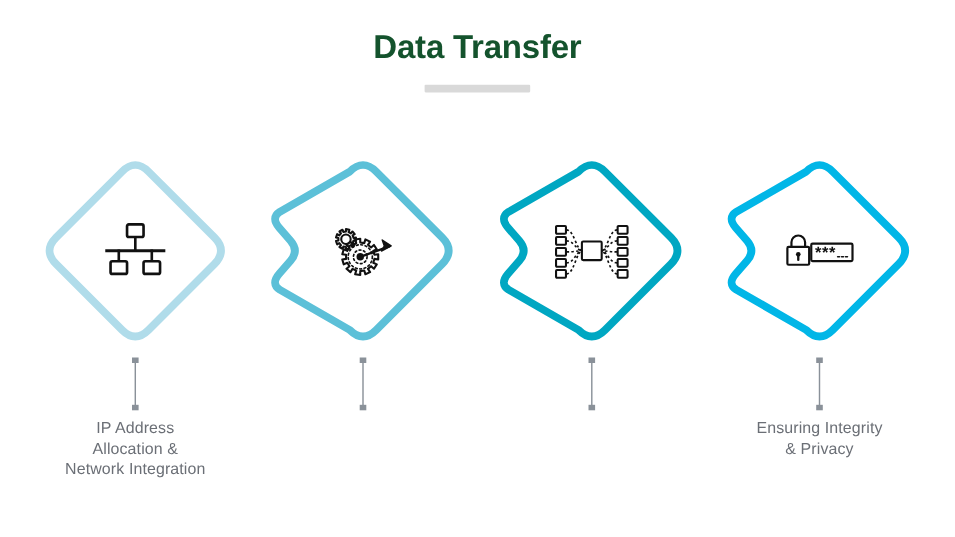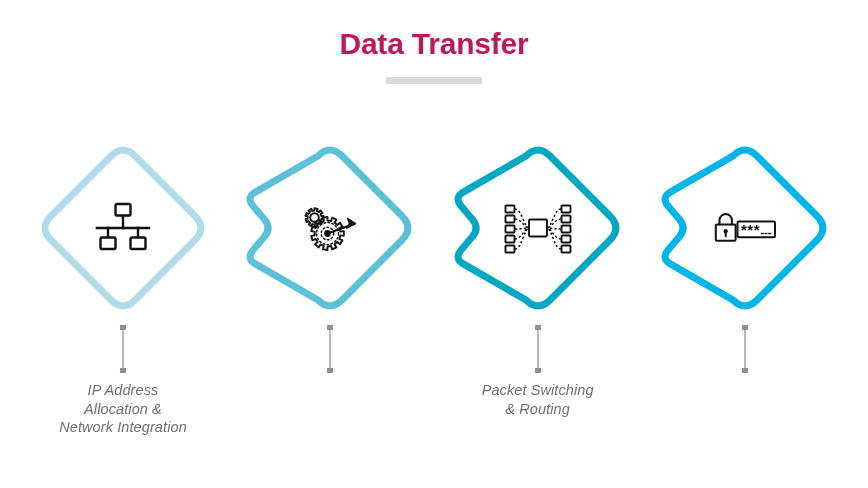--- a/index.html
+++ b/index.html
@@ -20,21 +20,21 @@
     position: absolute;
     top: 0;
     left: 0;
     width: 868px;
     text-align: center;
     padding-top: 26px;
   }
   .page-title {
     font-size: 30px;
     font-weight: bold;
-    color: #be185d;
+    color: #14532d;
     letter-spacing: -0.2px;
     line-height: 1.2;
     margin: 0;
   }
   .title-rule {
     width: 96px;
     height: 7px;
     background: #d9d9d9;
     margin: 15px auto 0 auto;
     border-radius: 1px;
@@ -91,21 +91,20 @@
   
   .caption {
     margin-top: 6px;
     text-align: center;
     font-size: 14.5px;
     line-height: 18.5px;
     color: #6b6f76;
     font-weight: normal;
     white-space: pre-line;
     letter-spacing: 0.1px;
-    font-style: italic;
   }
 </style>
 </head>
 <body>
 
 <div class="header">
   <div class="page-title">Data Transfer</div>
   <div class="title-rule"></div>
 </div>
 
@@ -189,22 +188,20 @@
             <path d="M 57 47 C 50 47, 48 26, 42.5 26" stroke-dasharray="2.2 2.2" stroke-width="1.5"></path>
     <rect x="25" y="17.5" width="18" height="17" rx="1.2" stroke-width="1.9"></rect>
   </svg>
         </div>
       </div>
       <div class="connector"><svg width="14" height="52" viewBox="0 0 14 52" fill="none">
             <line x1="7" y1="4" x2="7" y2="48" stroke="#8a9199" stroke-width="1.3"></line>
             <rect x="4" y="2" width="6" height="5" fill="#8a9199"></rect>
             <rect x="4" y="45" width="6" height="5" fill="#8a9199"></rect>
           </svg></div>
-      <div class="caption">Packet Switching
-&amp; Routing</div>
     </div>
     <div class="step">
       <div class="diamond-wrap">
         <svg width="190" height="190" viewBox="0 0 190 190" fill="none">
             <path d="M 107.02 23.02 L 166.98 82.98 Q 179.00 95.00 166.98 107.02 L 107.02 166.98 Q 95.00 179.00 82.98 166.98 L 19.40 130.40 Q 11.00 125.00 18.86 115.93 L 29.14 104.07 Q 37.00 95.00 29.14 85.93 L 18.86 74.07 Q 11.00 65.00 19.40 59.60 L 82.98 23.02 Q 95.00 11.00 107.02 23.02 Z" stroke="#01b6e7" stroke-width="7" stroke-linejoin="round" fill="none"></path>
           </svg>
         <div class="icon-holder">
   <svg width="66" height="34" viewBox="0 0 66 34" fill="none" stroke="#111111" stroke-width="2" stroke-linejoin="round" stroke-linecap="round">
     <path d="M 7.5 13.5 v -4.2 a 6.2 6.2 0 0 1 12.4 0 v 4.2"></path>
     <rect x="3.8" y="13.5" width="19.8" height="16.2" rx="1.2"></rect>
@@ -216,14 +213,16 @@
     </g>
     <line x1="49.5" y1="22.4" x2="59.5" y2="22.4" stroke-width="1.5" stroke-dasharray="1.7 1.9"></line>
   </svg>
         </div>
       </div>
       <div class="connector"><svg width="14" height="52" viewBox="0 0 14 52" fill="none">
             <line x1="7" y1="4" x2="7" y2="48" stroke="#8a9199" stroke-width="1.3"></line>
             <rect x="4" y="2" width="6" height="5" fill="#8a9199"></rect>
             <rect x="4" y="45" width="6" height="5" fill="#8a9199"></rect>
           </svg></div>
+      <div class="caption">Ensuring Integrity
+&amp; Privacy</div>
     </div>
   </div>
 
 </body></html>

